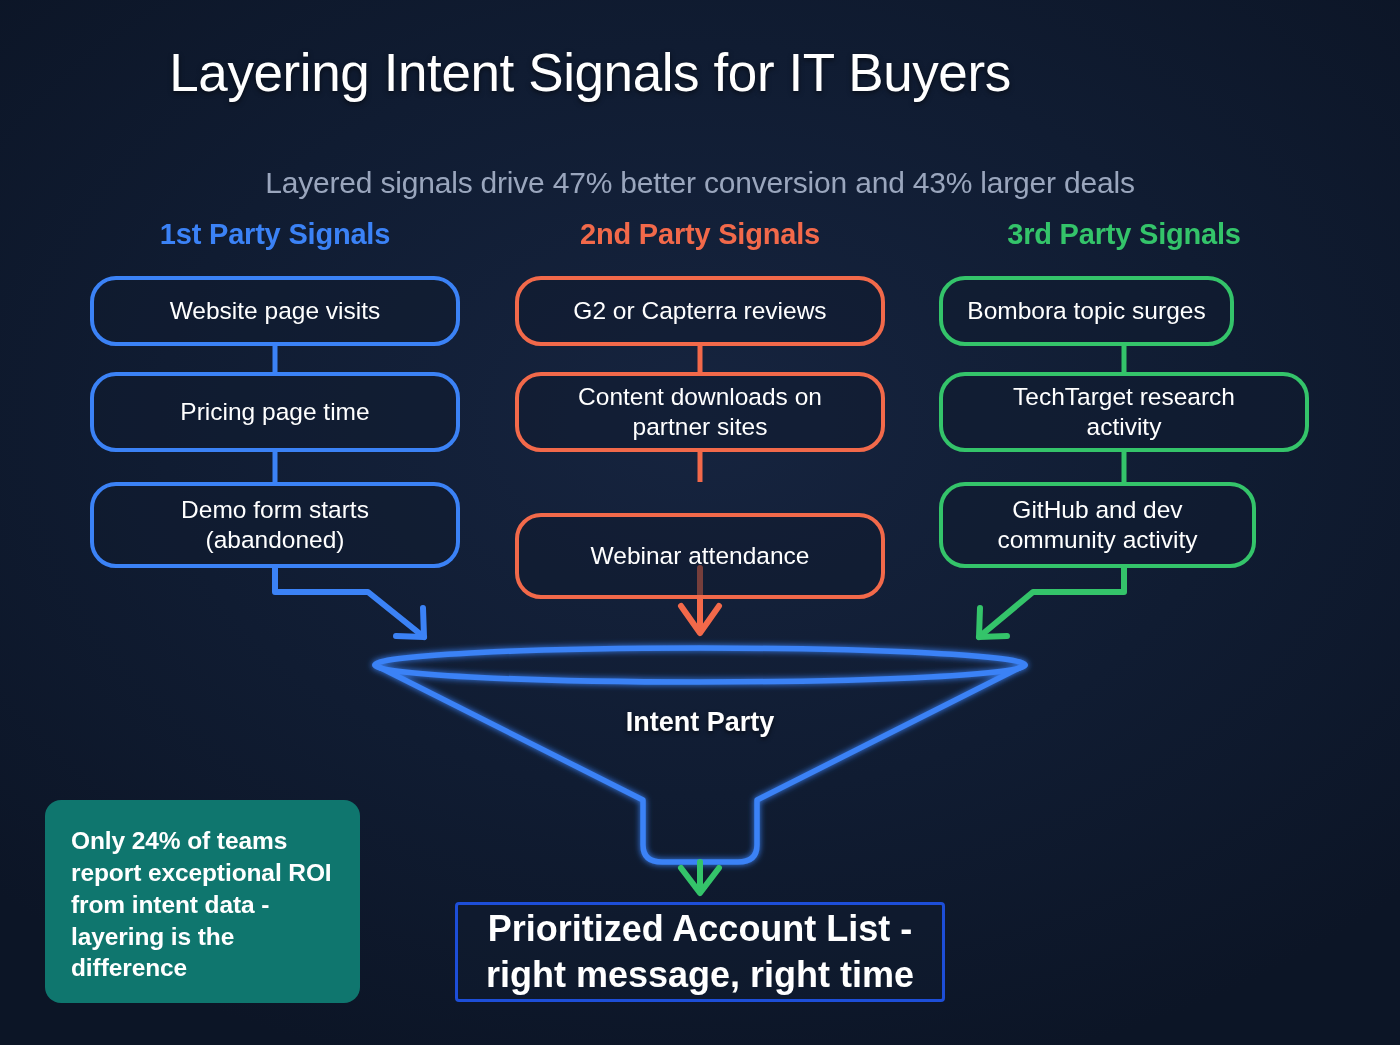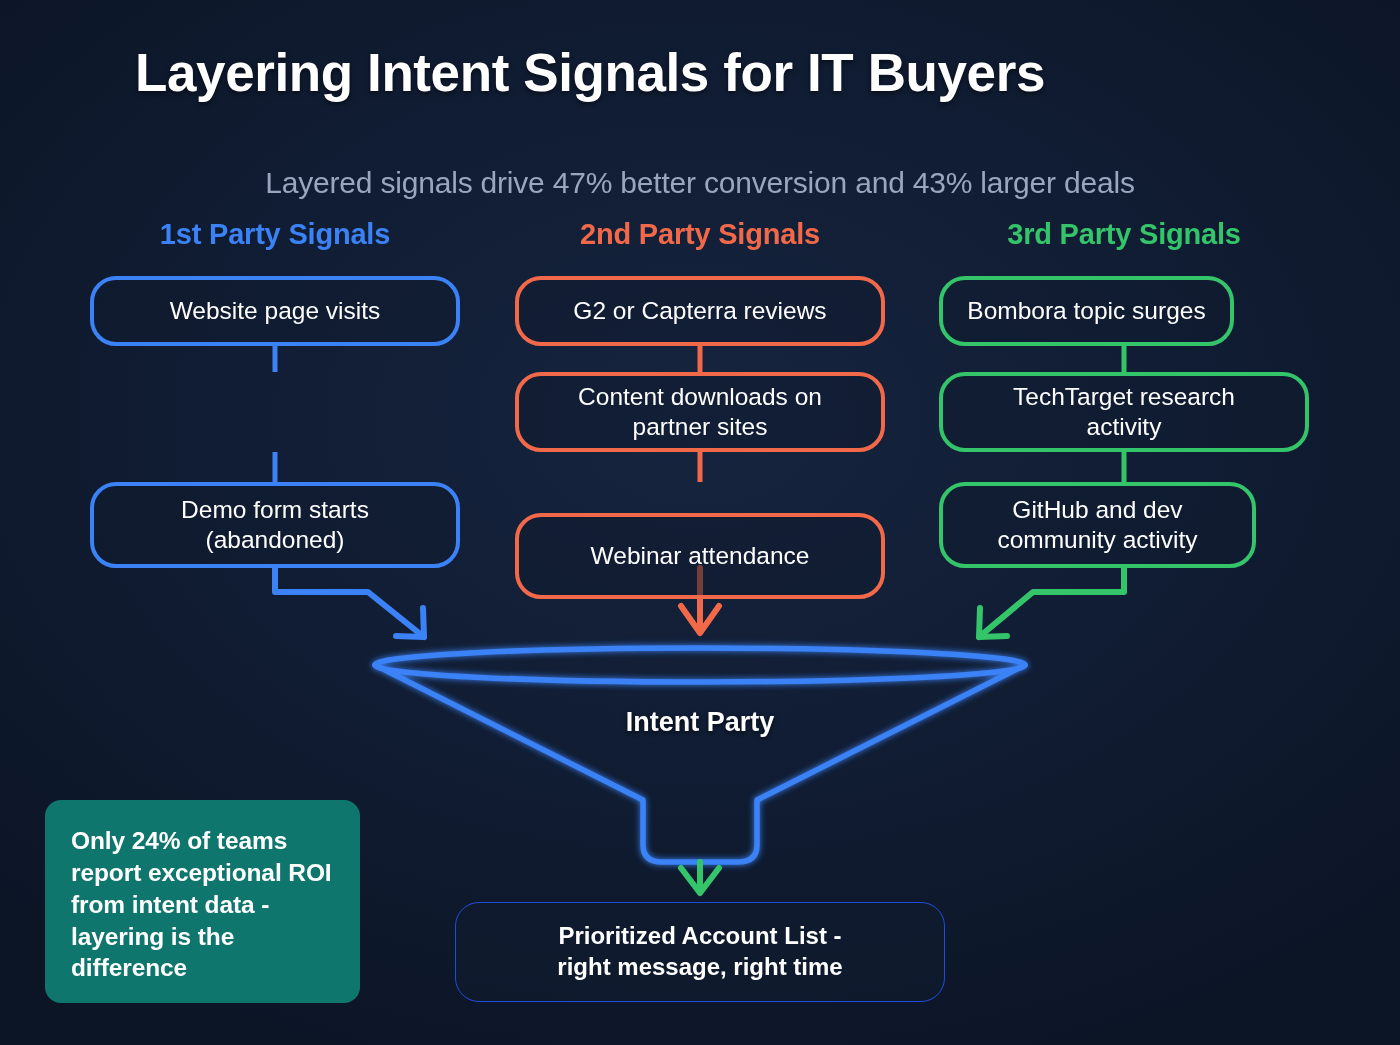--- a/index.html
+++ b/index.html
@@ -30,21 +30,21 @@
     pointer-events: none;
   }
 
   
   #title {
     position: absolute;
     left: 0; top: 42px;
     width: 1180px;
     text-align: center;
     font-size: 53px;
-    font-weight: bold;
+    font-weight: normal;
     color: #ffffff;
     letter-spacing: -0.4px;
     text-shadow: 0 2px 5px rgba(0,0,0,0.55);
   }
   #subtitle {
     position: absolute;
     left: 0; top: 122px;
     width: 1400px;
     text-align: center;
     font-size: 30px;
@@ -113,30 +113,30 @@
     letter-spacing: -0.1px;
   }
 
   
   #outcome {
     position: absolute;
     left: 455px;
     top: 902px;
     width: 490px;
     height: 100px;
-    border-radius: 24px;
-    border: 1px solid #1d4ed8;
+    border-radius: 4px;
+    border: 3px solid #1d4ed8;
     background: rgba(16,28,48,0.5);
     box-sizing: border-box;
     display: flex;
     align-items: center;
     justify-content: center;
     text-align: center;
     color: #ffffff;
-    font-size: 24px;
+    font-size: 36px;
     font-weight: bold;
     line-height: 1.28;
   }
 </style>
 </head>
 <body>
 
 <div id="stage">
   <div id="bgwash"></div>
 
@@ -193,20 +193,21 @@
   </svg>
 
   <div id="title">Layering Intent Signals for IT Buyers</div>
   <div id="subtitle">Layered signals drive 47% better conversion and 43% larger deals</div>
 
   <div class="col-head" style="left:105px; top:218px; width:340px; color:#3b82f6;">1st Party Signals</div>
   <div class="col-head" style="left:530px; top:218px; width:340px; color:#f2694a;">2nd Party Signals</div>
   <div class="col-head" style="left:954px; top:218px; width:340px; color:#34c46a;">3rd Party Signals</div>
 
   <div class="sig-box" style="left:90px; top:276px; width:370px; height:70px; border-color:#3b82f6;">Website page visits</div>
+  <div class="sig-box" style="left:90px; top:372px; width:370px; height:80px; border-color:#3b82f6;">Pricing page time</div>
   <div class="sig-box" style="left:90px; top:482px; width:370px; height:86px; border-color:#3b82f6;">Demo form starts<br>(abandoned)</div>
 
   <div class="sig-box" style="left:515px; top:276px; width:370px; height:70px; border-color:#f2694a;">G2 or Capterra reviews</div>
   <div class="sig-box" style="left:515px; top:372px; width:370px; height:80px; border-color:#f2694a;">Content downloads on<br>partner sites</div>
   <div class="sig-box" style="left:515px; top:482px; width:370px; height:86px; border-color:#f2694a;margin-top:31px;">Webinar attendance</div>
 
   <div class="sig-box" style="left:939px; top:276px; width:295px; height:70px; border-color:#34c46a;">Bombora topic surges</div>
   <div class="sig-box" style="left:939px; top:372px; width:370px; height:80px; border-color:#34c46a;">TechTarget research<br>activity</div>
   <div class="sig-box" style="left:939px; top:482px; width:317px; height:86px; border-color:#34c46a;">GitHub and dev<br>community activity</div>
 

